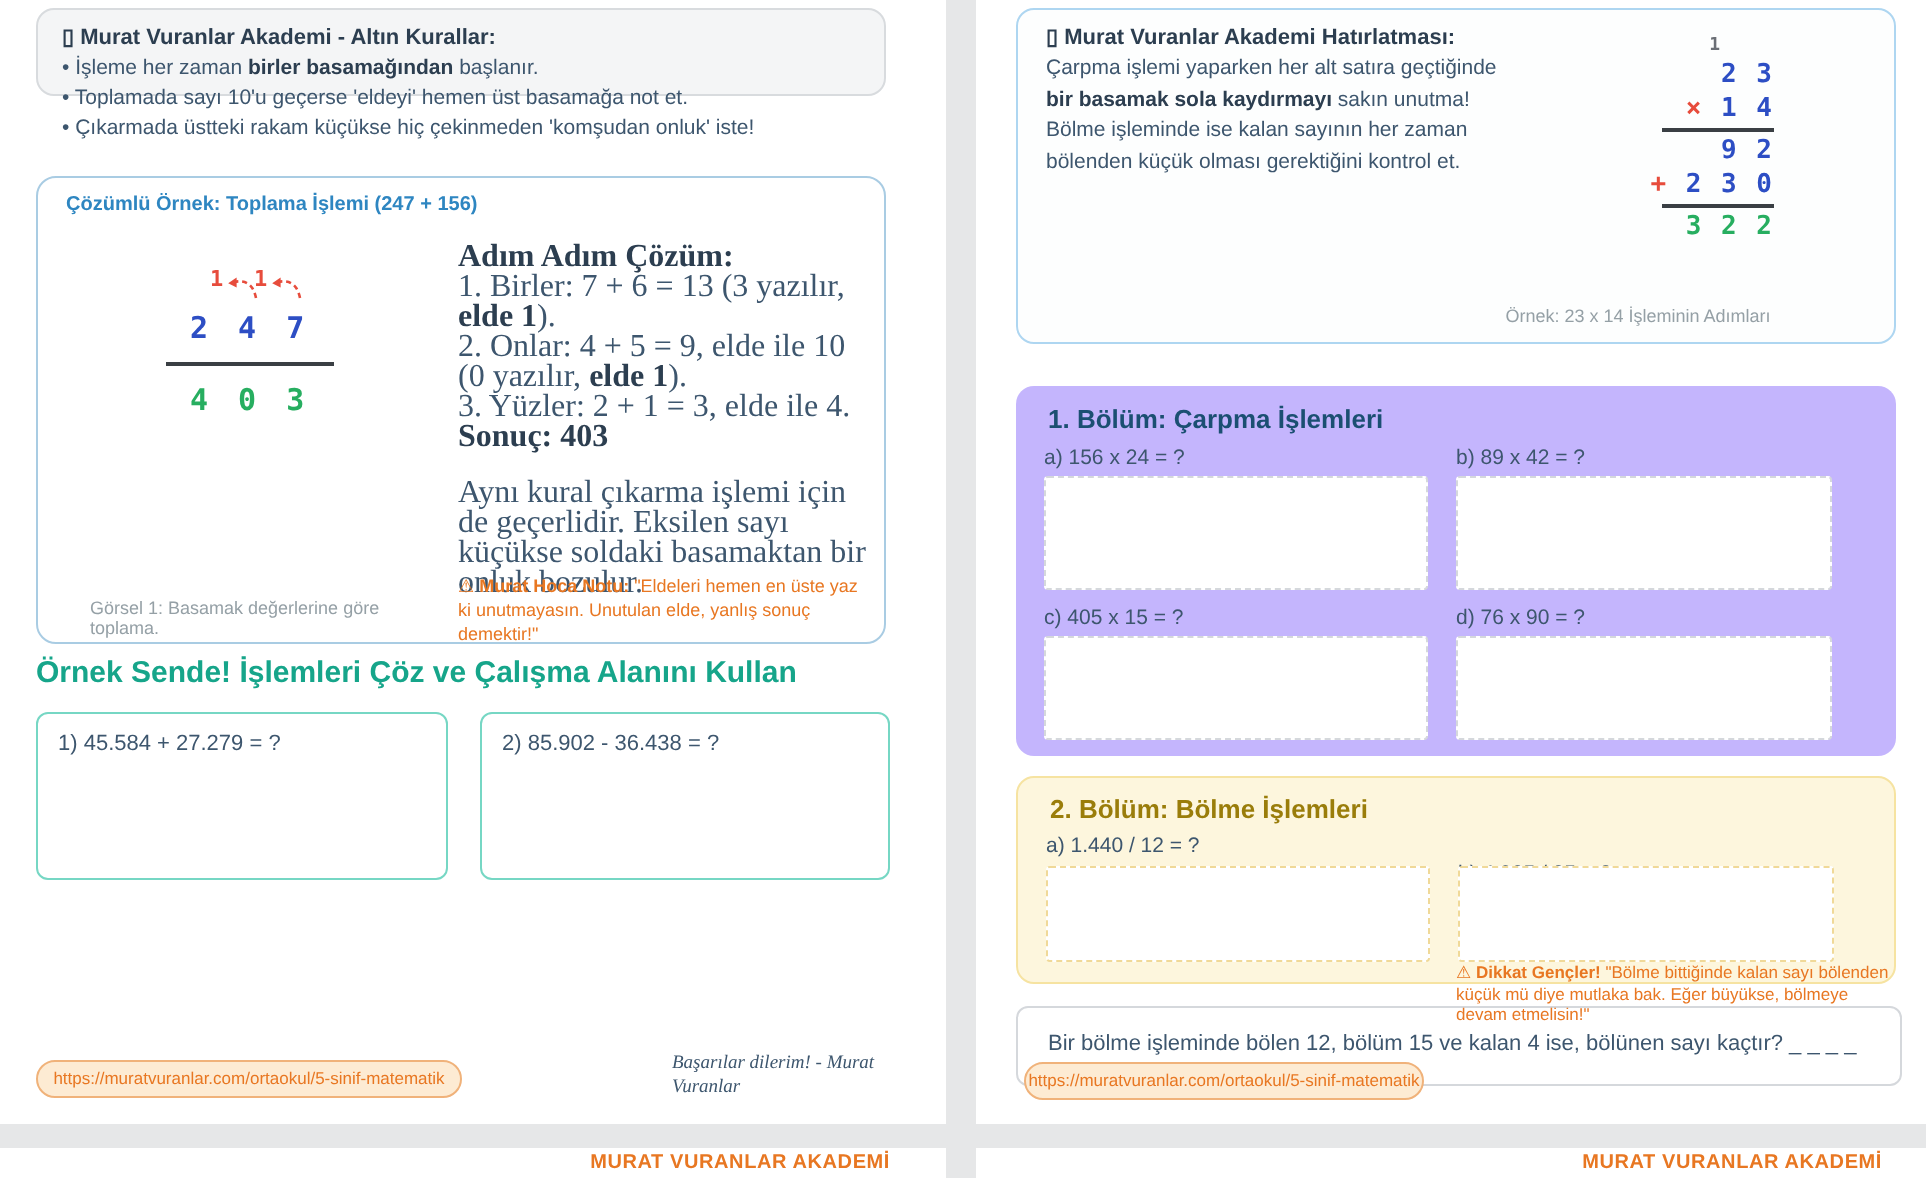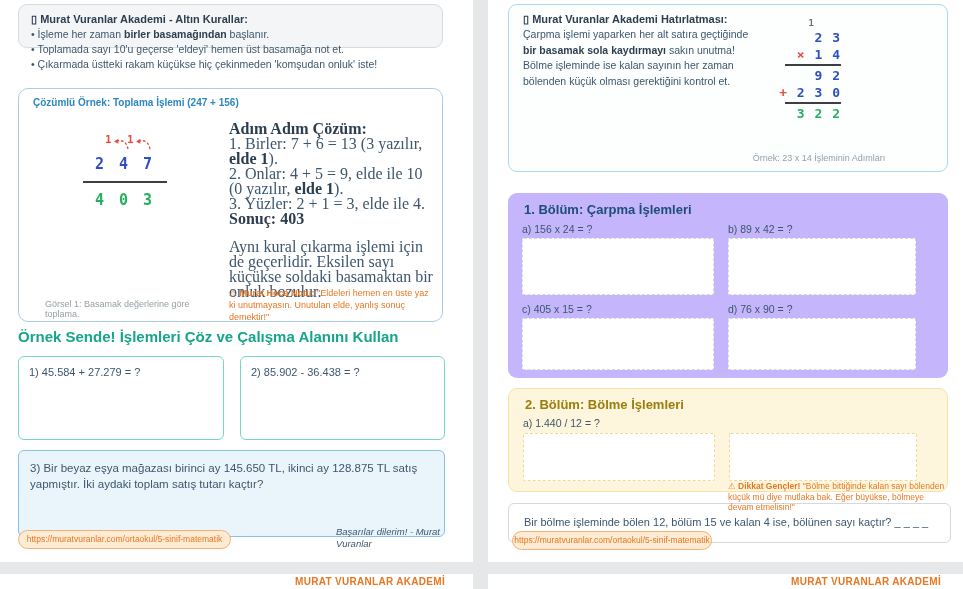--- a/index.html
+++ b/index.html
@@ -35,24 +35,24 @@
   .steps .bold { font-weight:bold; color:#2c3e50; }
   .caption { font-size:9px; color:#95a0a6; }
   .hoca-note { font-size:9px; line-height:12px; color:#e87722; }
   .hoca-note b { color:#e87722; }
 
   .teal-heading { font-size:15px; font-weight:bold; color:#16a58a; }
   .practice-box { background:#fff; border:1.5px solid #76d7c4; border-radius:6px; padding:9px 10px; font-size:11px; color:#3d566e; }
   .word-box { background:#eaf4fb; border:1.5px solid #85c1e9; border-radius:6px; padding:9px 11px; font-size:11.5px; line-height:16px; color:#3d566e; }
 
   .url-pill { background:#fdebd3; border:1.5px solid #f0b27a; border-radius:10px; font-size:8.5px; color:#e87722; text-align:center; line-height:16px; height:19px; }
-  .signature { font-size:9.5px; font-style:italic; color:#3d566e; line-height:12px; }
+  .signature { font-size:9.5px; font-style:italic; color:#3d566e; line-height:12px;font-family:Liberation Serif, serif; }
 
   
-  .reminder-box { background:#fdfefe; border:1.5px solid #aed6f1; border-radius:9px; }
+  .reminder-box { background:#fdfefe; border:1.5px solid #aed6f1; border-radius:9px;padding-left:46px; }
   .rem-title { font-size:11px; font-weight:bold; color:#2c3e50; line-height:15px; }
   .rem-body { font-size:10.5px; line-height:15.5px; color:#3d566e; }
 
   .mult-block { width:62px; text-align:right; font-family:"DejaVu Sans Mono", monospace; font-weight:bold; position:relative; }
   .mult-block .mrow { font-size:13px; letter-spacing:1px; line-height:17px; }
   .m-rule { height:0; border-top:2px solid #3a3f44; width:56px; margin:1px 0 1px auto; }
   .m-carry { position:absolute; top:-11px; right:27px; font-size:9px; color:#6b6f76; font-weight:bold; }
 
   .sec1-box { background:#c4b5fd; border-radius:9px; }
   .sec1-heading { font-size:13px; font-weight:bold; color:#1b4f72; }
@@ -122,23 +122,20 @@
 
   <div class="abs teal-heading" style="left:18px; top:328px;">Örnek Sende! İşlemleri Çöz ve Çalışma Alanını Kullan</div>
 
   <div class="abs practice-box" style="left:18px; top:356px; width:206px; height:84px;">
     <span>1) 45.584 + 27.279 = ?</span>
   </div>
   <div class="abs practice-box" style="left:240px; top:356px; width:205px; height:84px;">
     <span>2) 85.902 - 36.438 = ?</span>
   </div>
 
-  <div class="abs word-box" style="left:18px; top:450px; width:427px; height:87px;">
-    <span>3) Bir beyaz eşya mağazası birinci ay 145.650 TL, ikinci ay 128.875 TL satış yapmıştır. İki aydaki toplam satış tutarı kaçtır?</span>
-  </div>
 
   <div class="abs url-pill" style="left:18px; top:530px; width:213px;">https://muratvuranlar.com/ortaokul/5-sinif-matematik</div>
 
   <div class="abs signature" style="left:336px; top:526px; width:110px;">Başarılar dilerim! - Murat Vuranlar</div>
 </div>
 
 <div class="page" id="page2">
 
   <div class="abs reminder-box" style="left:20px; top:4px; width:440px; height:168px;">
     <div class="abs" style="left:14px; top:7px; width:238px;">

